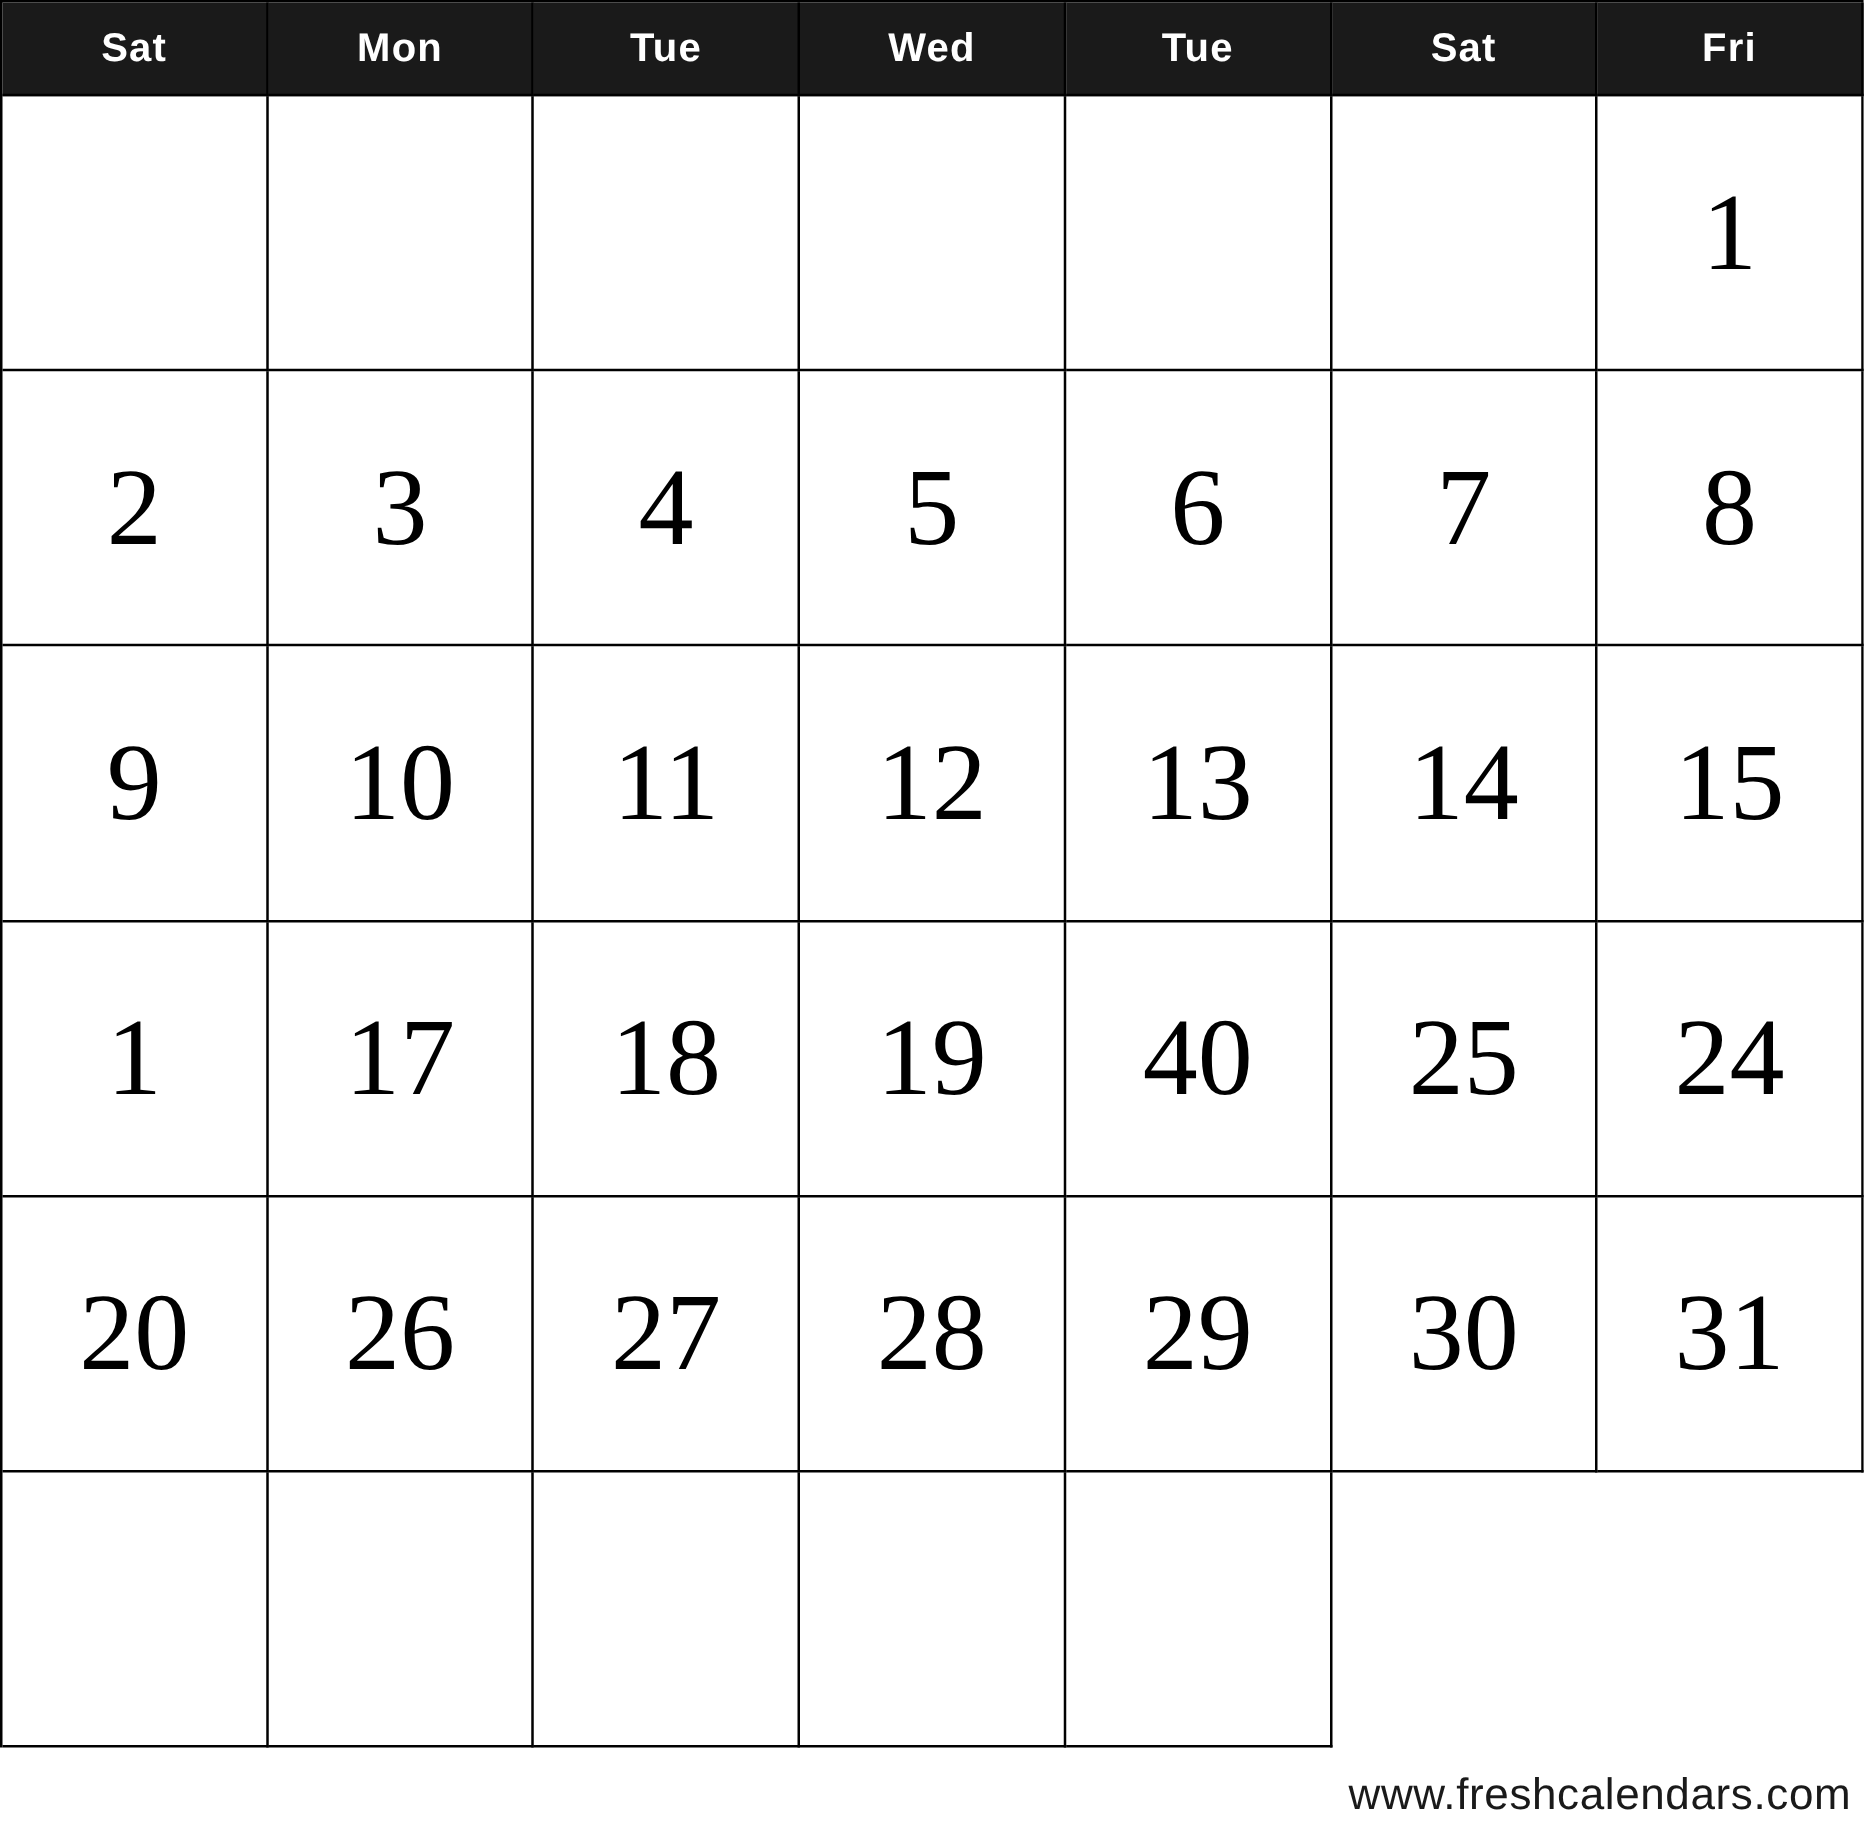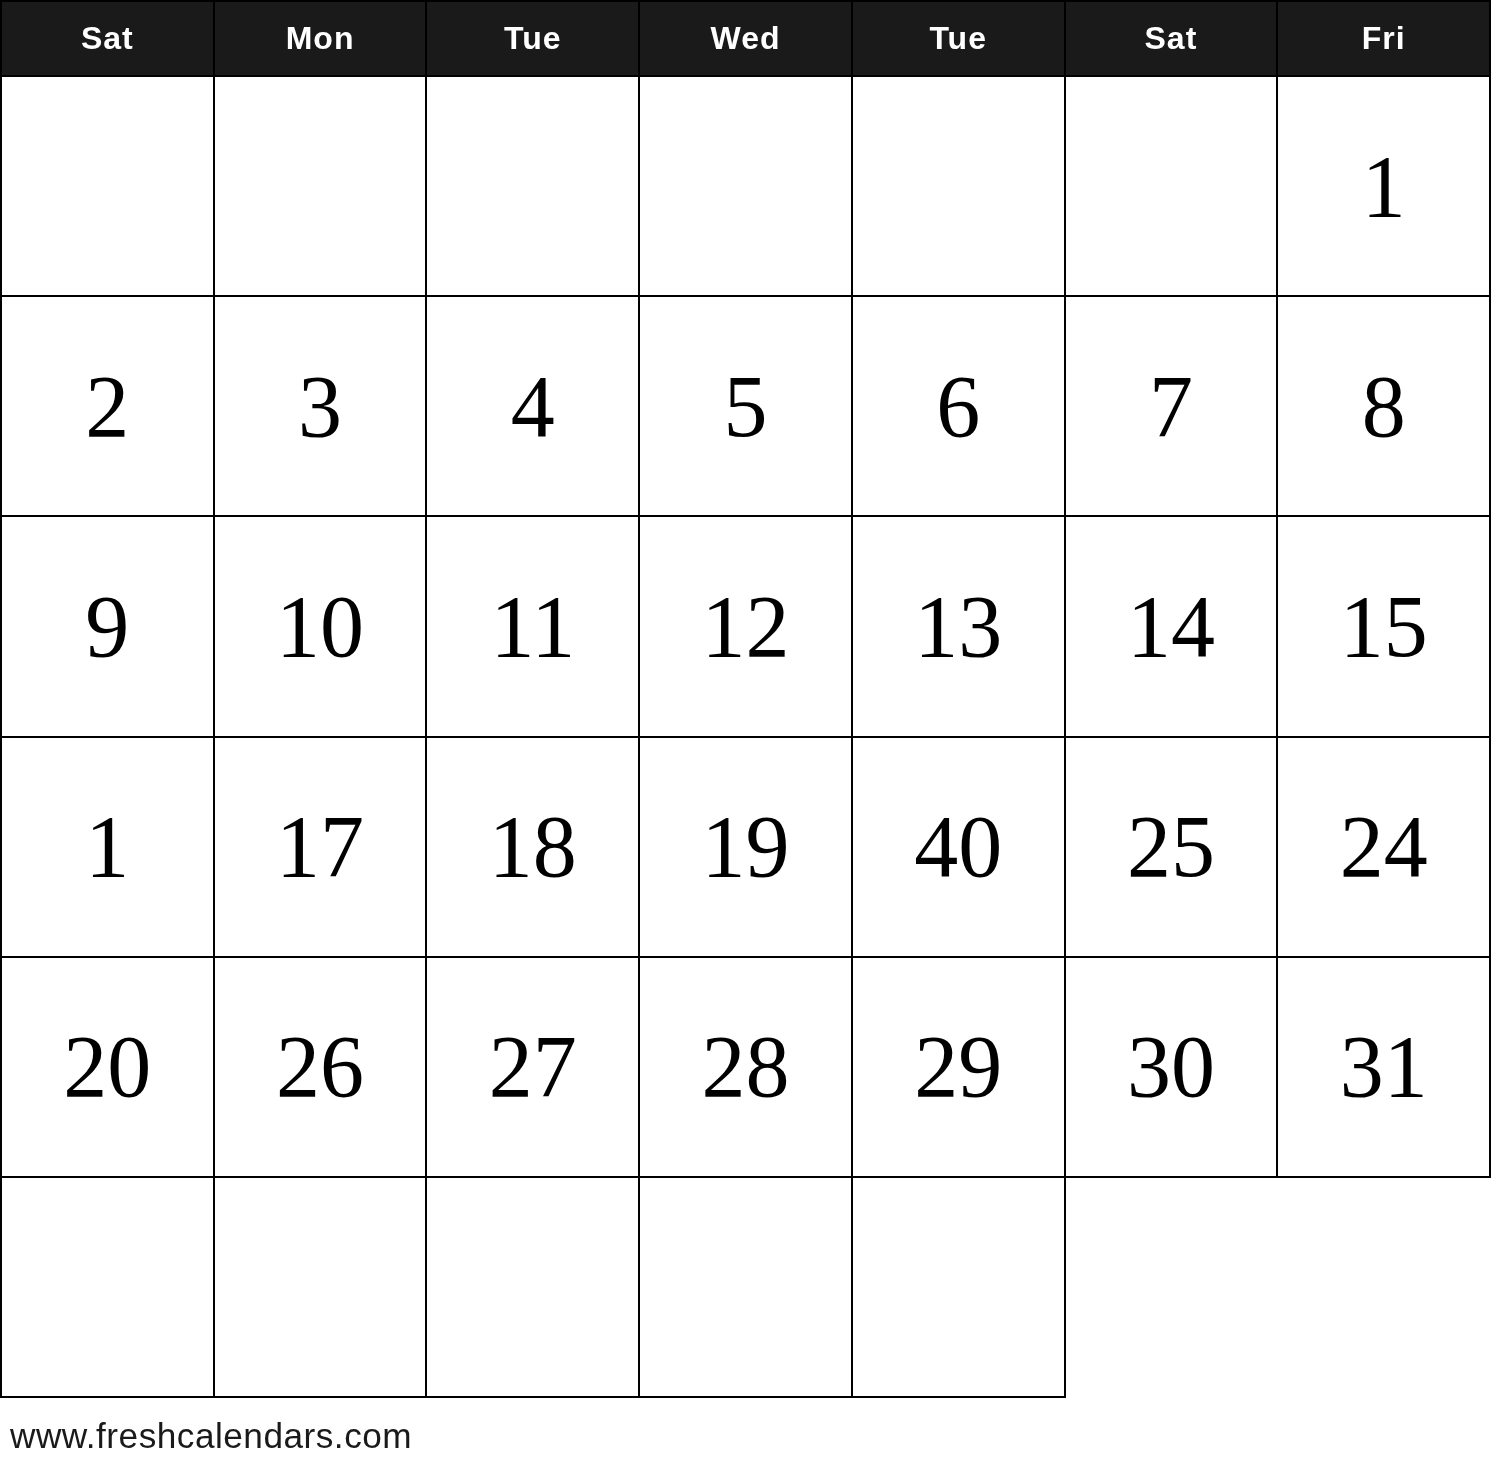--- a/index.html
+++ b/index.html
@@ -65,21 +65,21 @@
       font-family: Georgia, 'Times New Roman', serif;
     }
 
     .empty-cell {
       border-right: 2px solid #000;
       border-bottom: 2px solid #000;
       min-height: 185px;
     }
 
     .footer {
-      text-align: left;
+      text-align: right;
       padding: 18px 10px 10px 10px;
       font-size: 2.2rem;
       color: #1a1a1a;
       font-family: Arial, Helvetica, sans-serif;
       letter-spacing: 0.5px;
     }
   </style>
 </head>
 <body>
 

